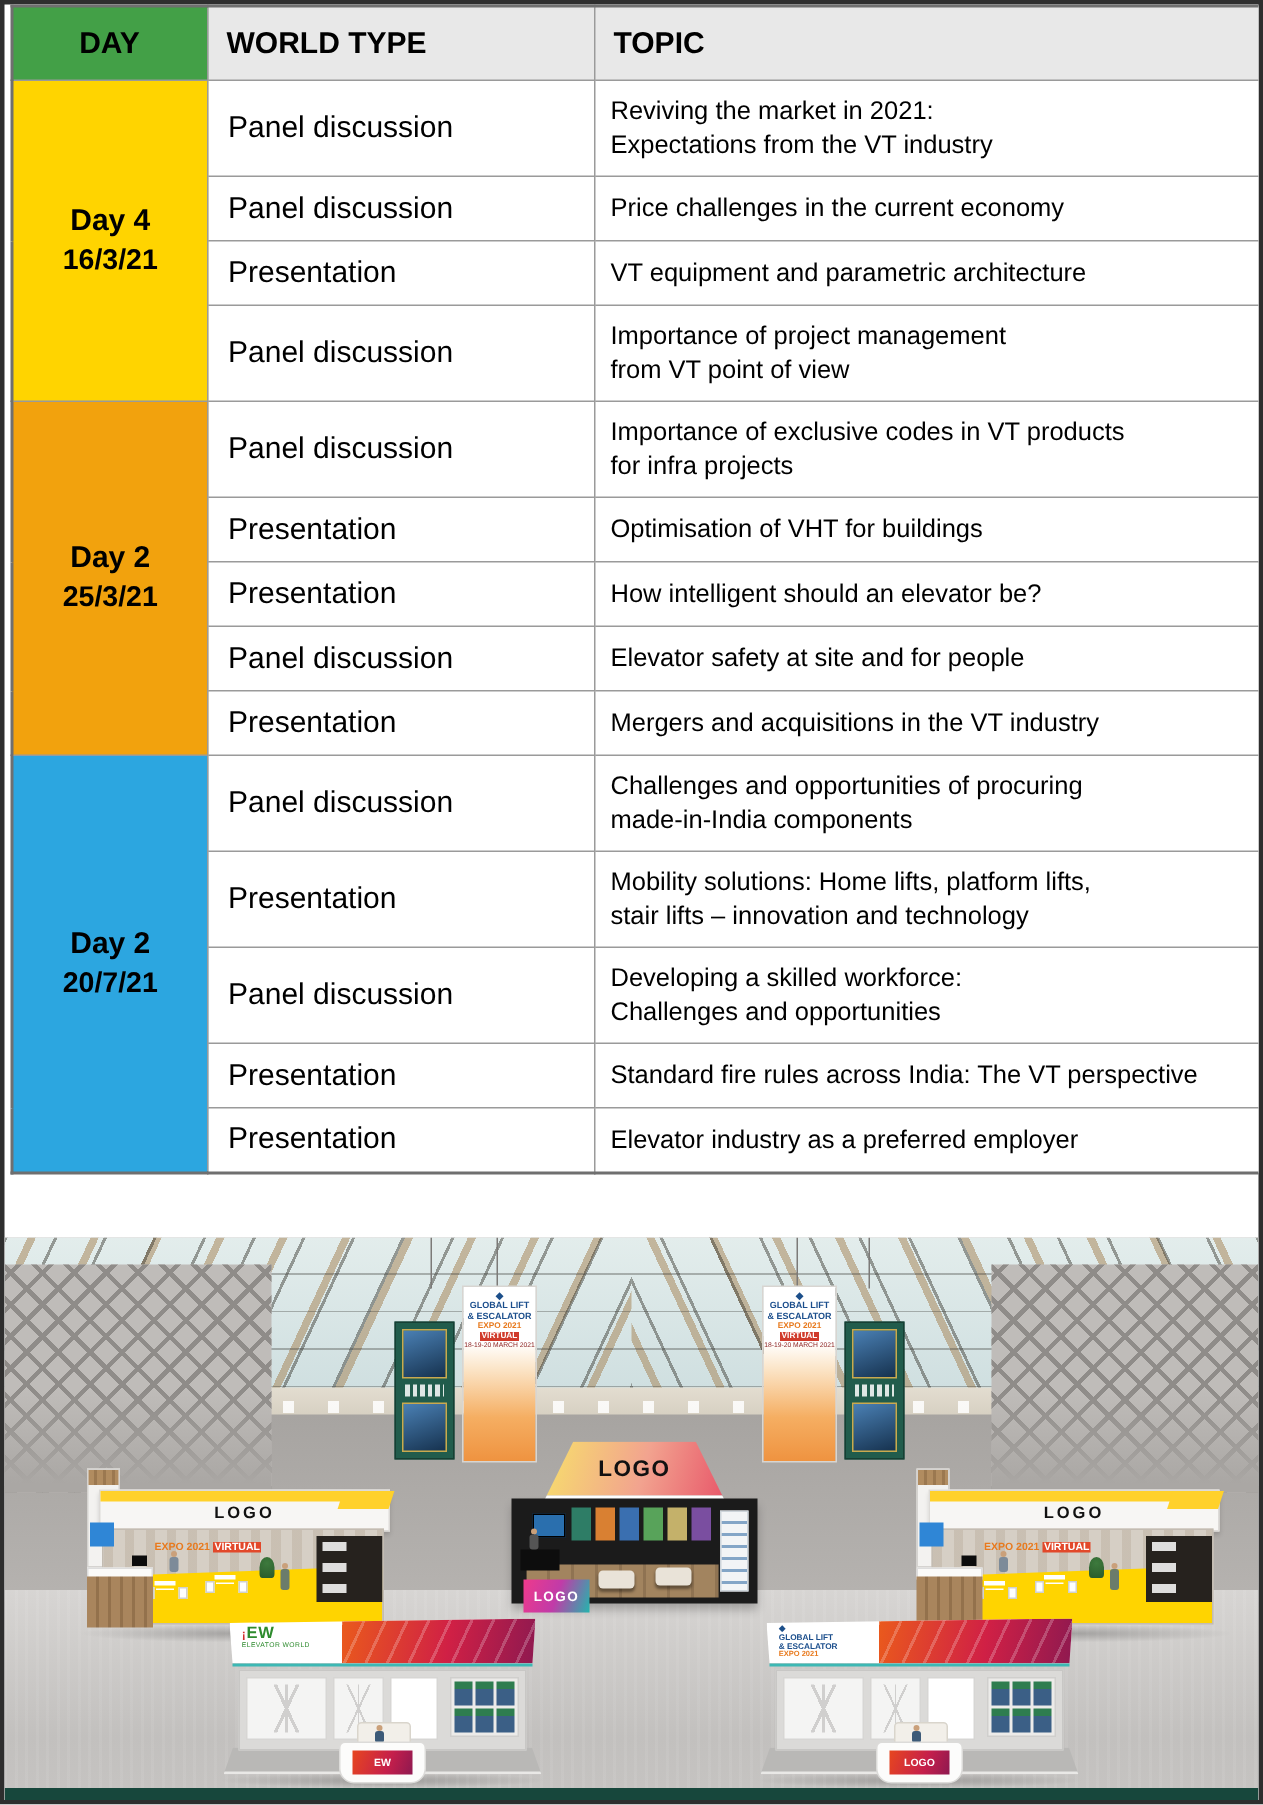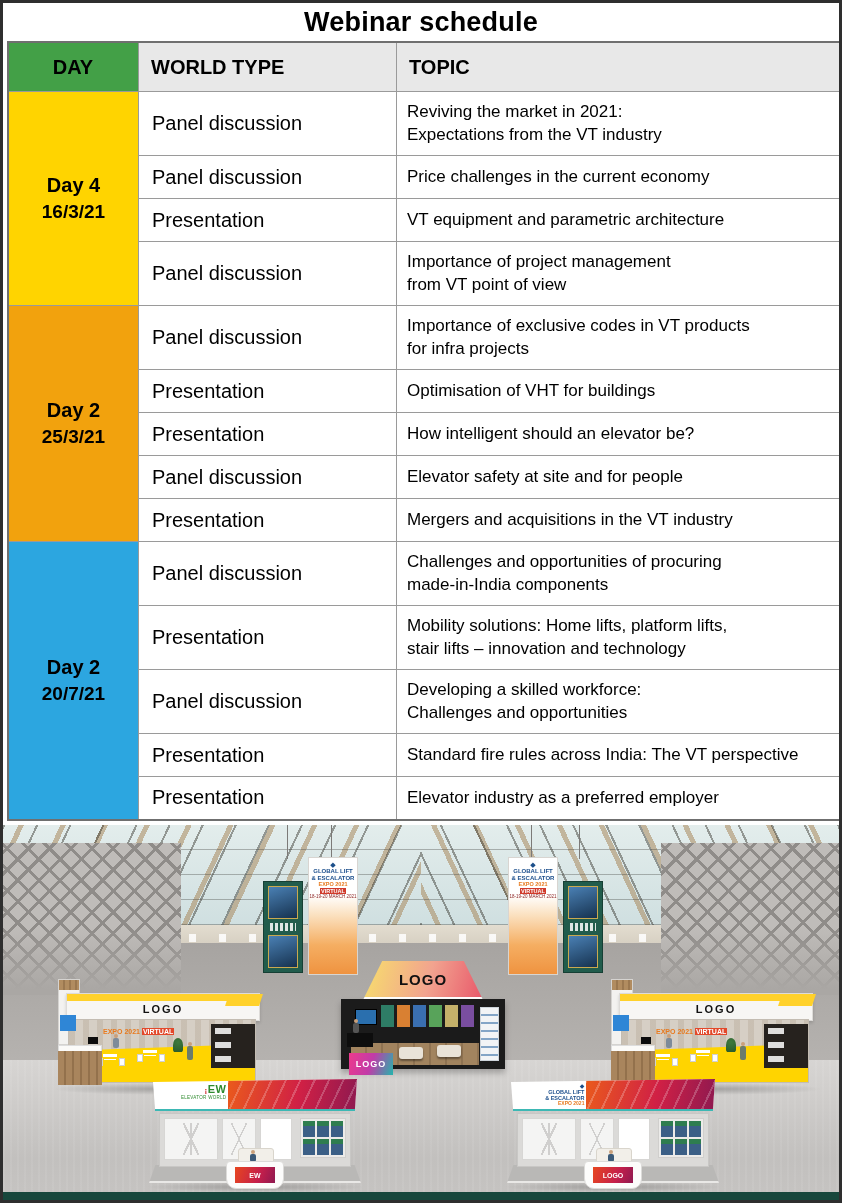--- a/index.html
+++ b/index.html
@@ -152,33 +152,32 @@
   .rb-desk{position:absolute; left:50%; transform:translateX(-50%); bottom:0; width:56px; height:26px;
     background:#fcfcfb; border:1px solid #dcdbd9; border-radius:4px 4px 10px 10px; overflow:hidden;}
   .rb-desk .dlogo{position:absolute; left:8px; right:8px; top:5px; bottom:5px;
     background:linear-gradient(110deg,#e7461f,#c51f4b 60%,#8e1950);
     display:flex; align-items:center; justify-content:center;}
   .rb-plat{position:absolute; left:-4px; right:-4px; top:86px; height:16px; background:#b9b8b6;
     clip-path:polygon(3% 0, 97% 0, 100% 100%, 0 100%); border-bottom:2px solid #e9e8e6;}
   .ew-logo{color:#2e8b2e; font-weight:bold; font-size:11px; letter-spacing:.5px;}
   .ew-logo .torch{color:#d02a2a; font-size:8px;}
   .ew-sub{font-size:4.5px; color:#2e8b2e; letter-spacing:.3px;}
-  .rb-hlogo{position:absolute; left:4%; top:4px; width:32%; text-align:right; line-height:1.1;}
+  .rb-hlogo{position:absolute; left:4%; top:4px; width:32%; text-align:left; line-height:1.1;}
   .rb-hlogo .dia{color:#1c4f8a; font-size:6px; line-height:1;}
   .rb-hlogo .l1{font-size:5.5px; font-weight:bold; color:#1b4e8c;}
   .rb-hlogo .l3{font-size:5px; font-weight:bold; color:#e87a1e;}
   .rb-dlogo-txt{color:#fff; font-weight:bold; font-size:7px;}
   .greenbar{position:absolute; left:0; right:0; bottom:0; height:8px; background:#17473c;}
 </style>
 </head>
 <body>
 
 <div class="frame">
 
-  <div class="title">Webinar schedule</div>
 
   <table class="sched">
     <thead>
       <tr>
         <th class="c-day">DAY</th>
         <th class="c-event">WORLD TYPE</th>
         <th class="c-topic">TOPIC</th>
       </tr>
     </thead>
     <tbody>

